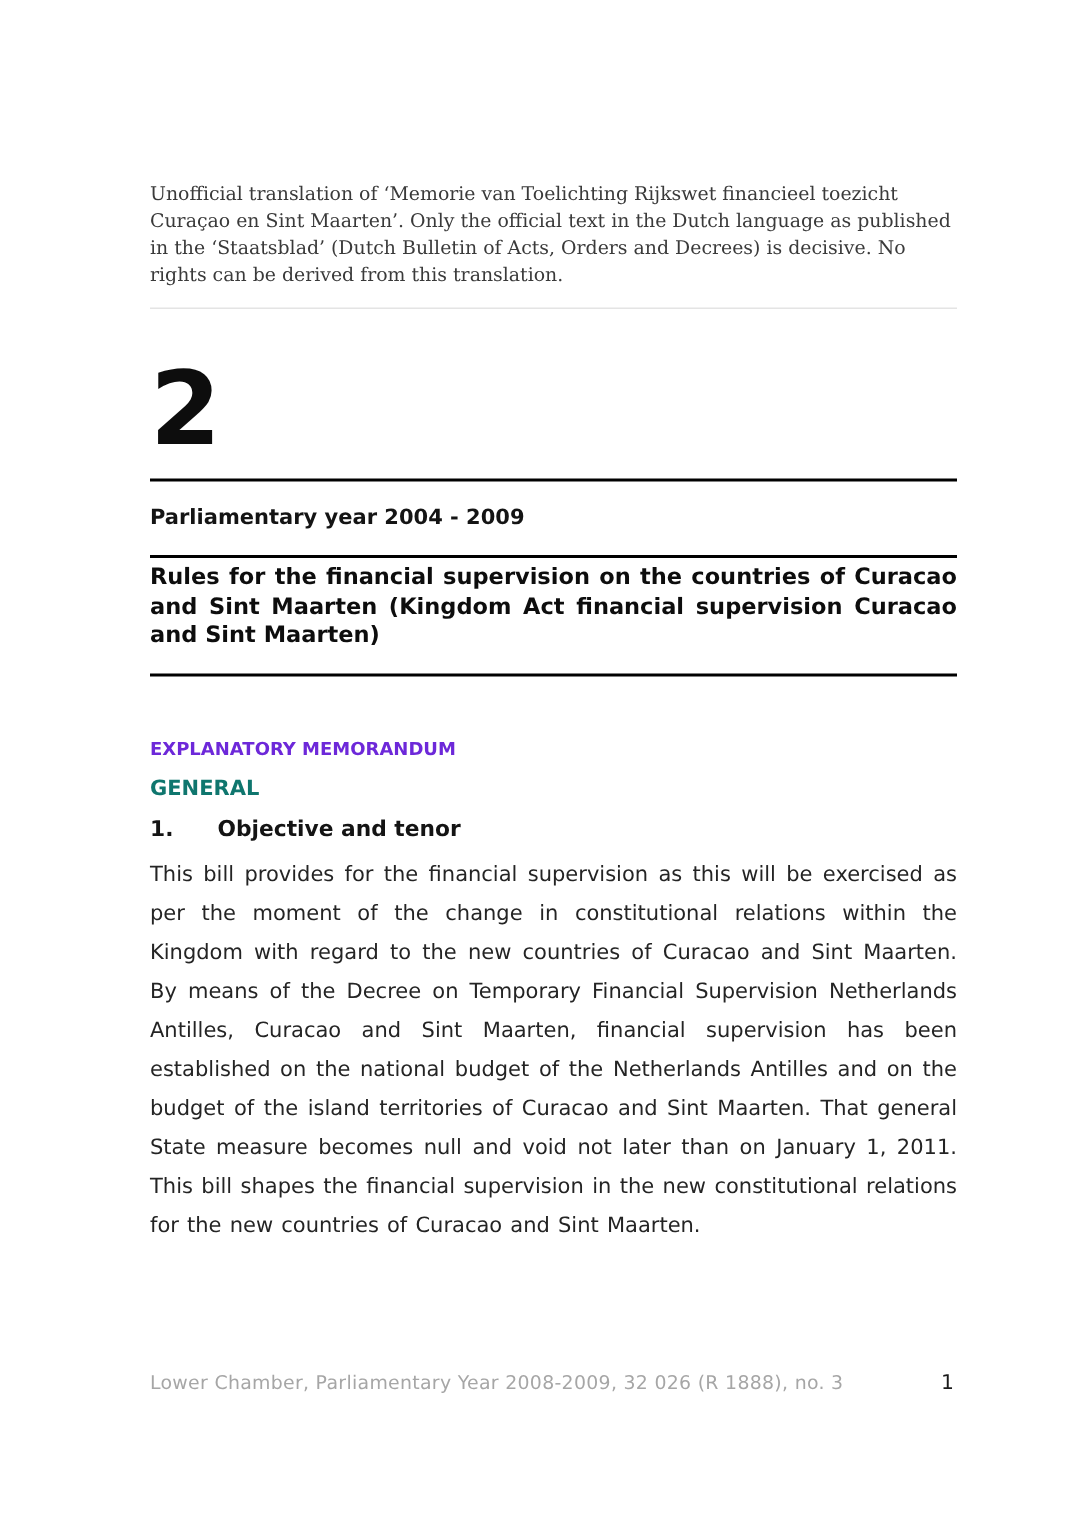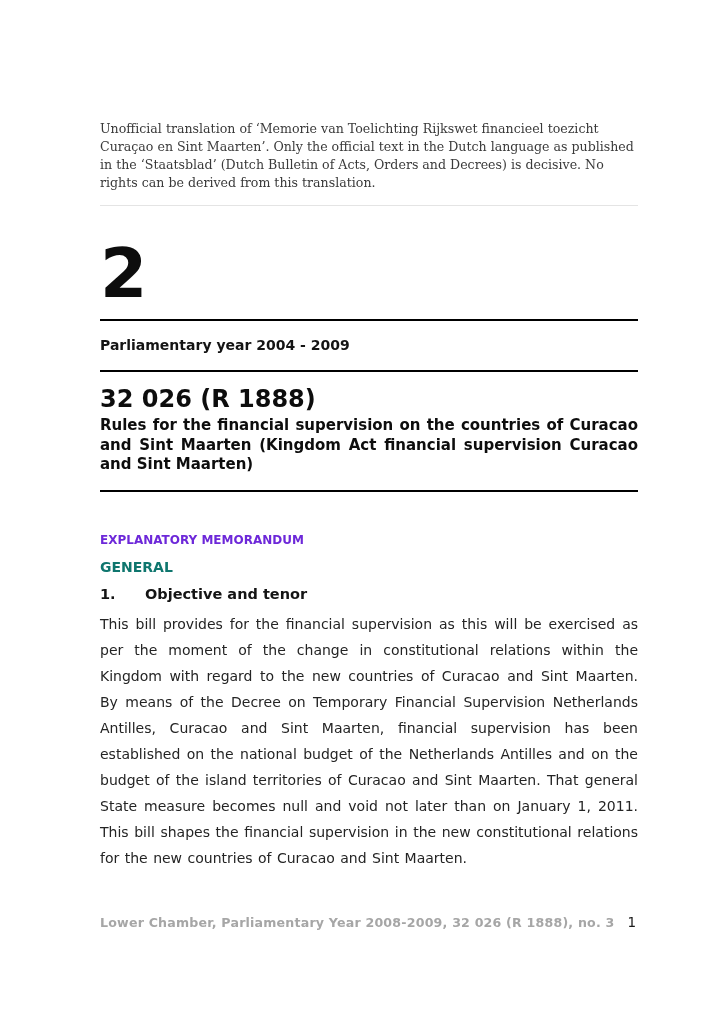--- a/index.html
+++ b/index.html
@@ -136,21 +136,21 @@
   .footer-row {
     position: absolute;
     left: 100px;
     top: 914px;
     width: 538px;
     display: flex;
     justify-content: space-between;
     align-items: baseline;
   }
   .footer-text {
-    font-weight: bold;
+    font-weight: normal;
     font-size: 12.6px;
     color: #a6a6a6;
     letter-spacing: 0.2px;
     text-align: right;
   }
   .footer-page {
     font-size: 13.5px;
     color: #1a1a1a;
     padding-right: 2px;
   }
@@ -169,21 +169,20 @@
     <div class="header-row">
       <span class="chamber-number">2</span>
     </div>
 
     <hr class="rule-black rule-1">
 
     <div class="session">Parliamentary year 2004 - 2009</div>
 
     <hr class="rule-black rule-2">
 
-    <div class="bill-number">32 026 (R 1888)</div>
 
     <div class="bill-title">Rules for the financial supervision on the countries of Curacao and Sint Maarten (Kingdom Act financial supervision Curacao and Sint Maarten)</div>
 
     <hr class="rule-black rule-3">
 
 
     <div class="memorandum-heading">EXPLANATORY MEMORANDUM</div>
 
     <div class="general-heading">GENERAL</div>
 

